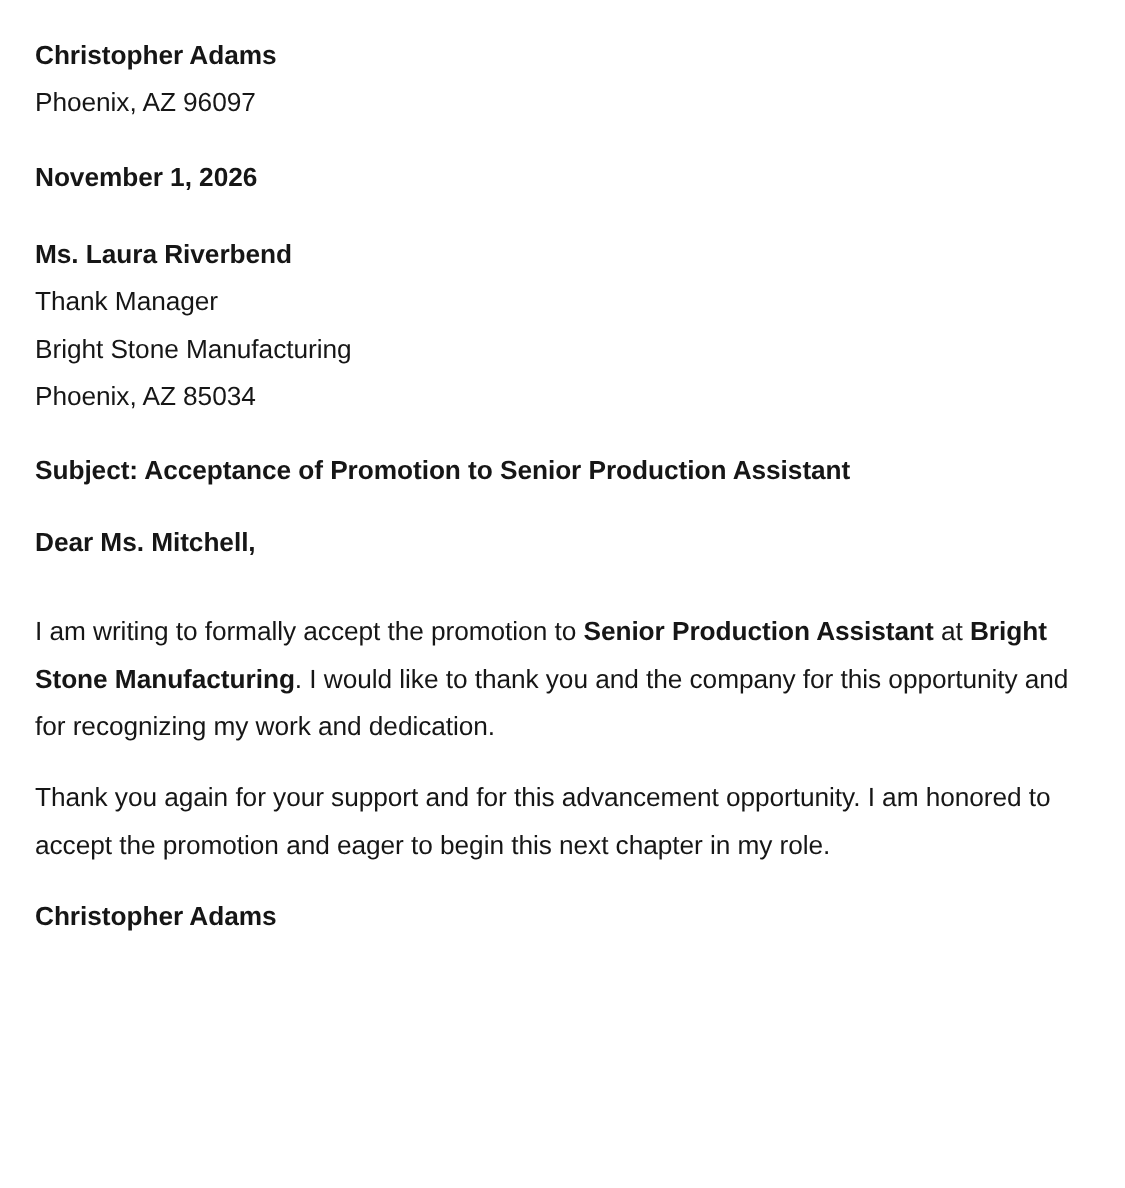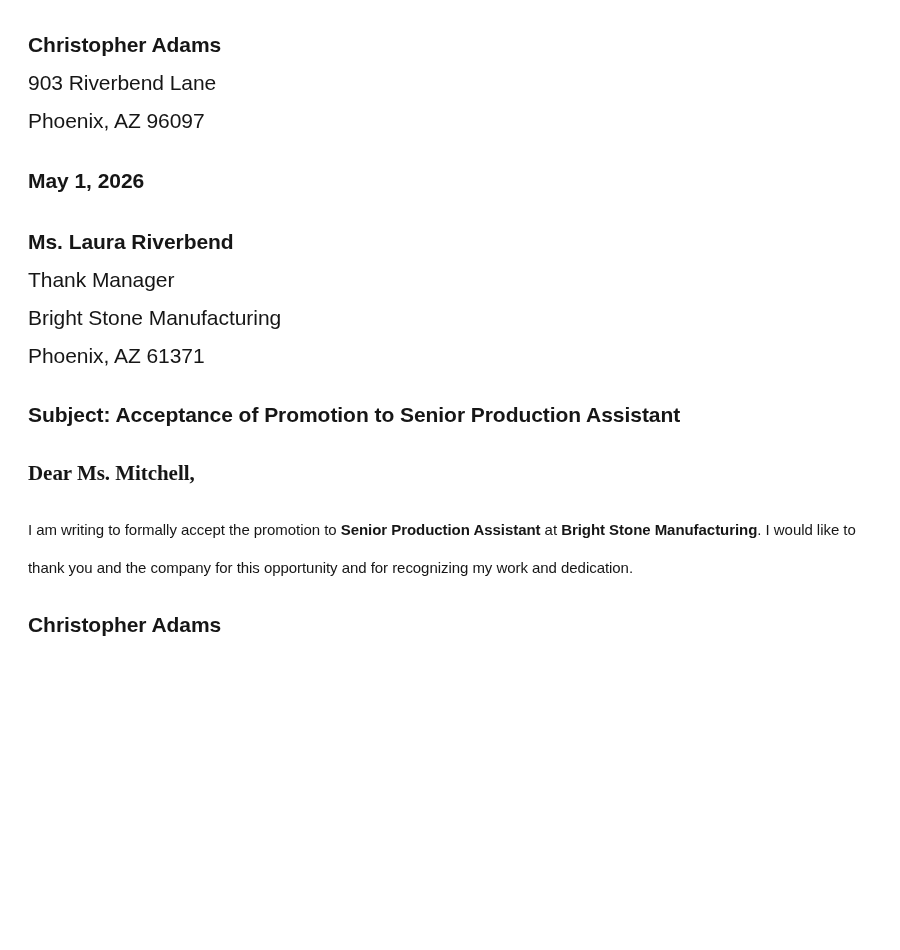--- a/index.html
+++ b/index.html
@@ -30,21 +30,21 @@
   .line {
     font-size: 21px;
     line-height: 38px;
     letter-spacing: -0.05px;
     white-space: pre-wrap;
   }
   .bold {
     font-weight: 700;
   }
   .para {
-    font-size: 15px;
+    font-size: 21px;
     line-height: 38px;
     letter-spacing: -0.05px;
     max-width: 845px;
     margin: 0;
     text-align: left;
   }
   .para b {
     font-weight: 700;
   }
   .block-date {
@@ -53,63 +53,64 @@
   .block-sender {
     margin-bottom: 22px;
   }
   .block-recipient {
     margin-bottom: 21px;
   }
   .block-subject {
     margin-bottom: 20px;
   }
   .block-salutation {
-    margin-bottom: 19px;
-    font-family: Liberation Serif, serif;
+    margin-bottom: 33px;
   }
   .block-body {
     margin-bottom: 19px;
   }
   .block-closing {
     margin-bottom: 0;
   }
 </style>
 </head>
 <body>
 
 <div class="page">
 
   <div class="block block-sender">
     <div class="line bold">Christopher Adams</div>
-    <div class="line">903 Riverbend Lane</div>
     <div class="line">Phoenix, AZ 96097</div>
   </div>
 
   <div class="block block-date">
-    <div class="line bold">May 1, 2026</div>
+    <div class="line bold">November 1, 2026</div>
   </div>
 
   <div class="block block-recipient">
     <div class="line bold">Ms. Laura Riverbend</div>
     <div class="line">Thank Manager</div>
     <div class="line">Bright Stone Manufacturing</div>
-    <div class="line">Phoenix, AZ 61371</div>
+    <div class="line">Phoenix, AZ 85034</div>
   </div>
 
   <div class="block block-subject">
     <div class="line bold">Subject: Acceptance of Promotion to Senior Production Assistant</div>
   </div>
 
   <div class="block block-salutation">
     <div class="line bold">Dear Ms. Mitchell,</div>
   </div>
 
   <div class="block block-body">
     <p class="para"><span>I am writing to formally accept the promotion to </span><b>Senior Production Assistant</b><span> at </span><b>Bright Stone Manufacturing</b><span>. I would like to thank you and the company for this opportunity and for recognizing my work and dedication.</span></p>
   </div>
 
 
+  <div class="block block-body">
+    <p class="para">Thank you again for your support and for this advancement opportunity. I am honored to accept the promotion and eager to begin this next chapter in my role.</p>
+  </div>
 
   <div class="block block-closing">
     <div class="line bold">Christopher Adams</div>
   </div>
 
 </div>
 
 </body></html>

